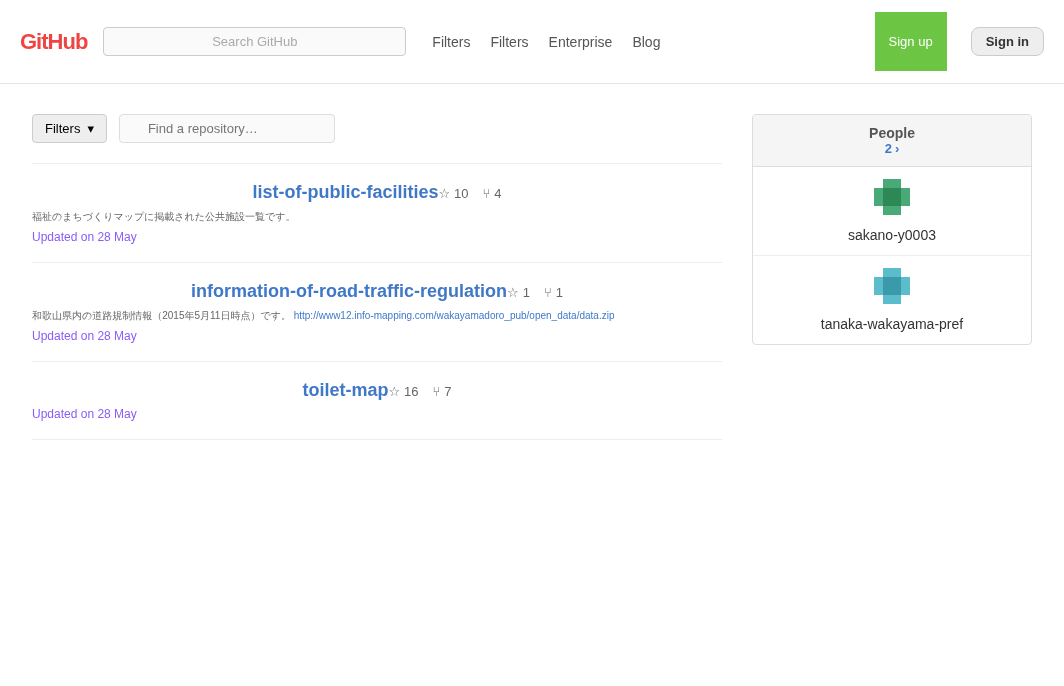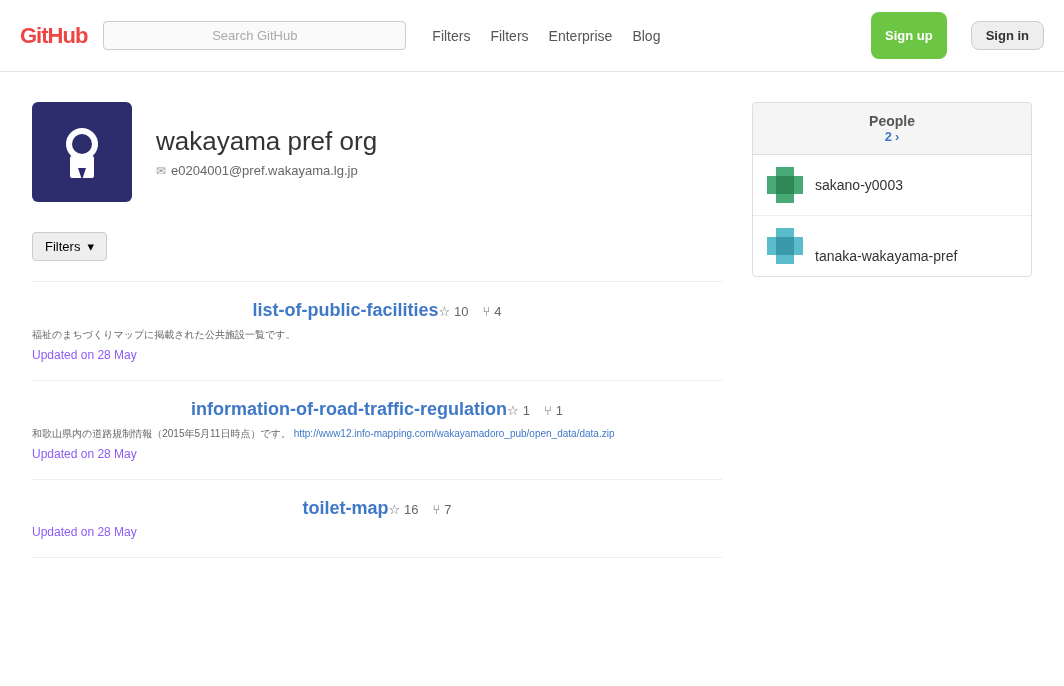--- a/index.html
+++ b/index.html
@@ -41,24 +41,24 @@
     .header-nav a {
       color: #555;
       text-decoration: none;
       font-size: 14px;
     }
     .header-spacer { flex: 1; }
     .btn-signup {
       background: #6cc644;
       color: #fff;
       border: none;
-      border-radius: 8px;
-      padding: 16px 14px;
-      font-size: 13px;
-      font-weight: 700;
+      border-radius: 0;
+      padding: 22px 14px;
+      font-size: 13px;
+      font-weight: 400;
       cursor: pointer;
     }
     .btn-signin {
       background: #eee;
       color: #333;
       border: 1px solid #ccc;
       border-radius: 8px;
       padding: 6px 14px;
       font-size: 13px;
       font-weight: 600;
@@ -217,22 +217,23 @@
       gap: 3px;
     }
     .person-item {
       display: flex;
       align-items: center;
       gap: 12px;
       padding: 12px 14px;
       border-bottom: 1px solid #eee;
       text-decoration: none;
       color: #333;
-    }
-    .person-item:last-child { border-bottom: none; align-items: flex-end; }
+      flex-direction: column;
+    }
+    .person-item:last-child { border-bottom: none; }
     .person-avatar {
       width: 36px;
       height: 36px;
       border-radius: 4px;
       image-rendering: pixelated;
       flex-shrink: 0;
     }
     .person-name {
       font-size: 14px;
       color: #333;
@@ -253,45 +254,30 @@
   </nav>
   <div class="header-spacer"></div>
   <button class="btn-signup">Sign up</button>
   <button class="btn-signin">Sign in</button>
 </header>
 
 <div class="main">
 
   <div class="left-col">
 
-    <div class="org-header">
-      <div class="org-avatar">
-        <svg width="80" height="80" viewBox="0 0 80 80">
-
-          <circle cx="40" cy="40" r="38" fill="#2d2d6e"></circle>
-          <circle cx="40" cy="32" r="16" fill="#fff"></circle>
-          <circle cx="40" cy="32" r="10" fill="#2d2d6e"></circle>
-          <rect x="28" y="44" width="24" height="22" rx="2" fill="#fff"></rect>
-          <polygon points="36,56 44,56 40,68" fill="#2d2d6e"></polygon>
-        </svg>
-      </div>
-      <div class="org-info">
-        <h1>wakayama pref org</h1>
-        <div class="org-email">
-          <span class="email-icon">✉</span>
-          <span>e0204001@pref.wakayama.lg.jp</span>
-        </div>
-      </div>
-    </div>
 
     <div class="filter-bar">
       <button class="btn-filter">
         <span>Filters</span>
         <span>▾</span>
       </button>
+      <div class="find-wrapper">
+        <span class="find-icon">🔍</span>
+        <input class="find-input" type="text" placeholder="Find a repository…" style="">
+      </div>
     </div>
 
     <div class="repo-list">
 
       <div class="repo-item">
         <div class="repo-top">
           <a class="repo-name" href="#">list-of-public-facilities</a>
           <div class="repo-stats">
             <span class="stat">
               <span>☆</span>

